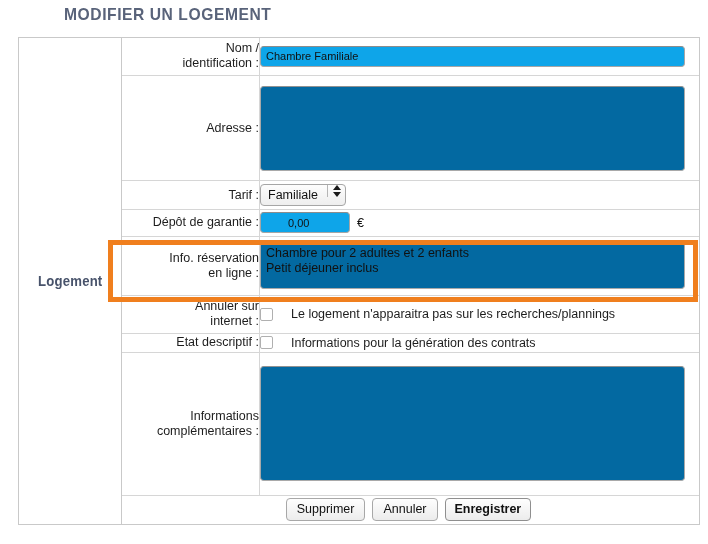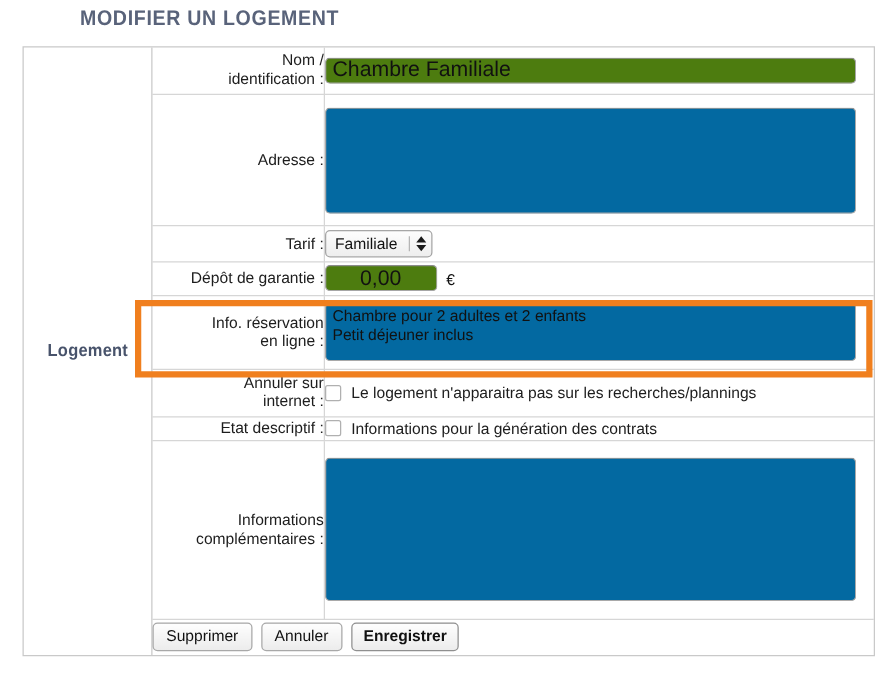--- a/index.html
+++ b/index.html
@@ -93,27 +93,27 @@
     line-height: 15px;
   }
   td.fld {
     padding: 4px 8px 4px 6px;
     vertical-align: middle;
   }
 
   
   input.txt {
     font-family: "Liberation Sans", sans-serif;
-    font-size: 17px;
+    font-size: 11px;
     color: #111;
     border: 1px solid #a6a6a6;
     border-top-color: #8c8c8c;
     border-radius: 4px;
     padding: 2px 5px;
-    background: #4d7c0f;
+    background: #0ea5e9;
     box-sizing: border-box;
     height: 21px;
     outline: none;
   }
   input#nom-input { width: 425px; }
   input#depot-input { width: 90px; padding-left: 27px; }
 
   textarea.ta {
     font-family: "Liberation Sans", sans-serif;
     font-size: 12.5px;
@@ -128,21 +128,21 @@
     outline: none;
     line-height: 15px;
     display: block;
   }
   textarea#adresse-ta { width: 425px; height: 85px; }
   textarea#info-ta    { width: 425px; height: 47px; }
   textarea#compl-ta   { width: 425px; height: 115px; }
 
   .select-wrap {
     display: inline-flex;
-    align-items: center;
+    align-items: flex-start;
     border: 1px solid #a6a6a6;
     border-radius: 4px;
     background: linear-gradient(#fdfdfd, #eeeeee);
     height: 22px;
     overflow: hidden;
     box-sizing: border-box;
   }
   .select-wrap .sel-text {
     font-size: 12.5px;
     color: #111;
@@ -169,37 +169,37 @@
 
   .euro {
     font-size: 12.5px;
     color: #111;
     margin-left: 7px;
   }
 
   .cbline {
     display: flex;
     align-items: center;
-    gap: 8px;
+    gap: 18px;
     font-size: 12.5px;
     color: #1d1d1d;
   }
   .cbox {
     width: 13px;
     height: 13px;
     border: 1px solid #b0b0b0;
     border-radius: 2px;
     background: #ffffff;
     box-sizing: border-box;
     flex: 0 0 auto;
   }
 
   .btn-row {
     display: flex;
-    justify-content: flex-start;
+    justify-content: center;
     align-items: center;
     gap: 7px;
     padding-right: 4px;
   }
   .btn {
     font-family: "Liberation Sans", sans-serif;
     font-size: 12.5px;
     color: #111;
     border: 1px solid #a8a8a8;
     border-radius: 4px;

